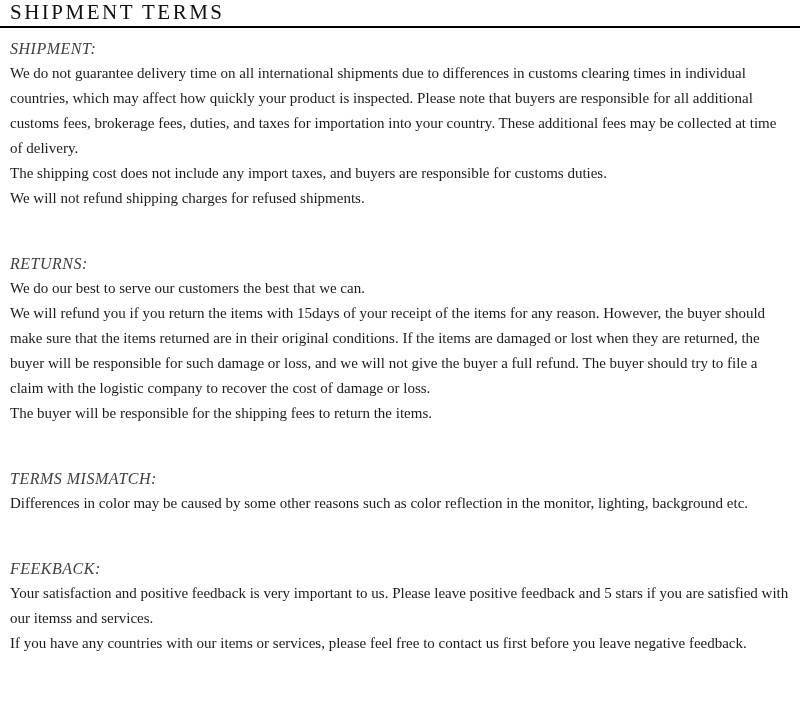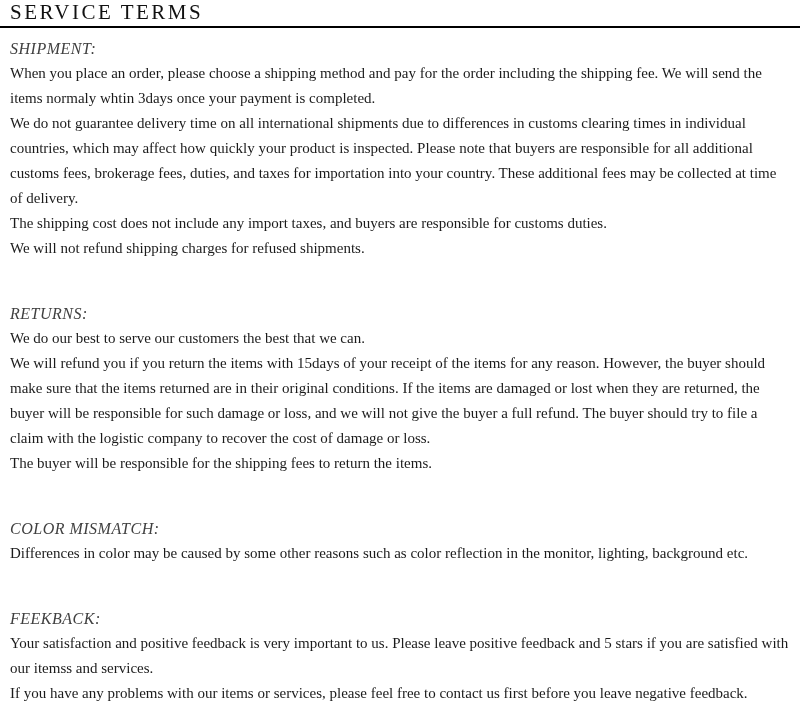--- a/index.html
+++ b/index.html
@@ -43,44 +43,43 @@
   }
   .paragraph {
     margin: 0;
     text-align: left;
   }
 </style>
 </head>
 <body>
 
 <header class="page-header">
-  <h1 class="page-title">SERVICE TERMS</h1>
+  <h1 class="page-title">SHIPMENT TERMS</h1>
 </header>
 
 <main class="terms-document">
 
   <section class="terms-section">
     <h2 class="section-heading">SHIPMENT:</h2>
-    <p class="paragraph">When you place an order, please choose a shipping method and pay for the order including the shipping fee. We will send the items normaly whtin 3days once your payment is completed.</p>
     <p class="paragraph">We do not guarantee delivery time on all international shipments due to differences in customs clearing times in individual countries, which may affect how quickly your product is inspected. Please note that buyers are responsible for all additional customs fees, brokerage fees, duties, and taxes for importation into your country. These additional fees may be collected at time of delivery.</p>
     <p class="paragraph">The shipping cost does not include any import taxes, and buyers are responsible for customs duties.</p>
     <p class="paragraph">We will not refund shipping charges for refused shipments.</p>
   </section>
 
   <section class="terms-section">
     <h2 class="section-heading">RETURNS:</h2>
     <p class="paragraph">We do our best to serve our customers the best that we can.</p>
     <p class="paragraph">We will refund you if you return the items with 15days of your receipt of the items for any reason. However, the buyer should make sure that the items returned are in their original conditions. If the items are damaged or lost when they are returned, the buyer will be responsible for such damage or loss, and we will not give the buyer a full refund. The buyer should try to file a claim with the logistic company to recover the cost of damage or loss.</p>
     <p class="paragraph">The buyer will be responsible for the shipping fees to return the items.</p>
   </section>
 
   <section class="terms-section">
-    <h2 class="section-heading">COLOR MISMATCH:</h2>
+    <h2 class="section-heading">TERMS MISMATCH:</h2>
     <p class="paragraph">Differences in color may be caused by some other reasons such as color reflection in the monitor, lighting, background etc.</p>
   </section>
 
   <section class="terms-section">
     <h2 class="section-heading">FEEKBACK:</h2>
     <p class="paragraph">Your satisfaction and positive feedback is very important to us. Please leave positive feedback and 5 stars if you are satisfied with our itemss and services.</p>
-    <p class="paragraph">If you have any problems with our items or services, please feel free to contact us first before you leave negative feedback.</p>
+    <p class="paragraph">If you have any countries with our items or services, please feel free to contact us first before you leave negative feedback.</p>
   </section>
 
 </main>
 
 </body></html>

